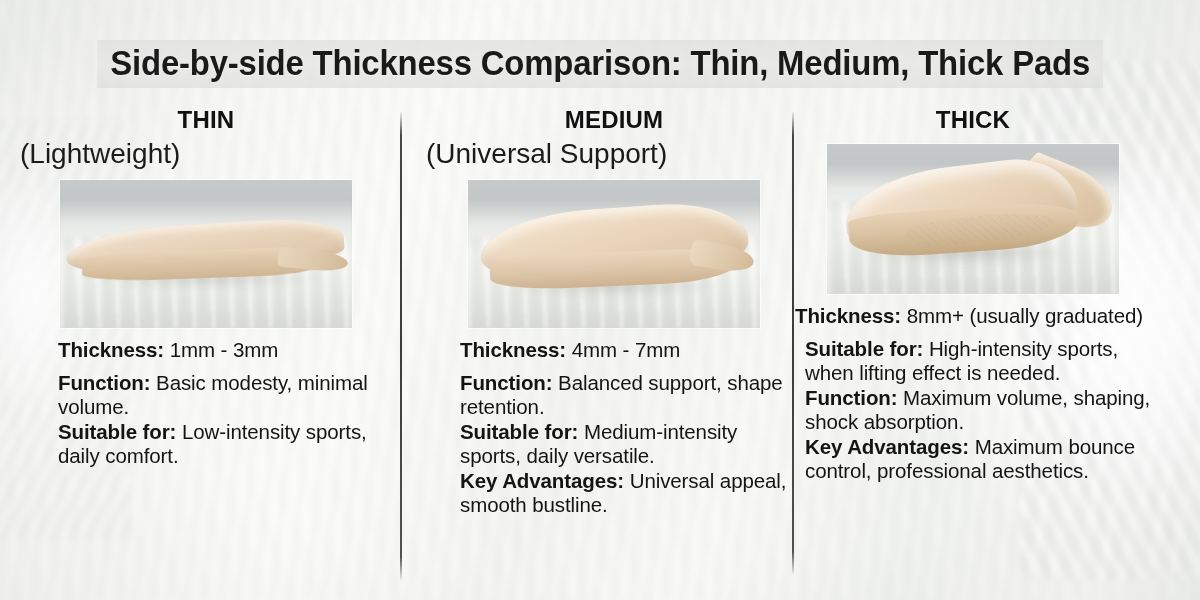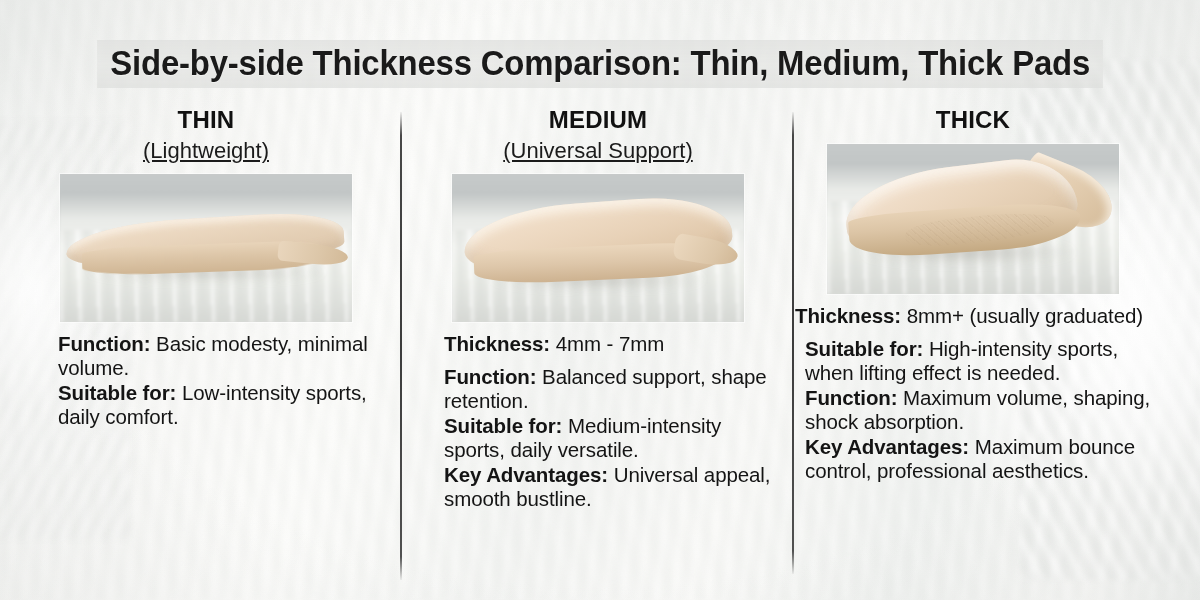--- a/index.html
+++ b/index.html
@@ -86,39 +86,38 @@
   #divider-1 { left:400px; }
   #divider-2 { left:792px; height:462px; }
 
   
   .column {
     position:absolute;
     top:108px;
     z-index:4;
   }
   #column-thin   { left:20px;  width:372px; }
-  #column-medium { left:410px; width:376px; }
+  #column-medium { left:426px; width:376px; }
   #column-thick  { left:779px; width:388px; }
 
   .col-title {
     text-align:center;
     font-size:24px;
     font-weight:bold;
     color:#111;
     line-height:1.0;
     letter-spacing:0.2px;
   }
   .col-subtitle {
-    text-align:center;
-    font-size:22px;
+    text-align:left;
+    font-size:28px;
     font-weight:normal;
     color:#1b1b1b;
     margin-top:7px;
     line-height:1.05;
-    text-decoration:underline;
   }
 
   
   .photo-wrap { margin-top:12px; display:flex; justify-content:center; }
   .photo {
     position:relative;
     overflow:hidden;
     background:linear-gradient(180deg,#c9cdcd 0%, #bfc4c4 16%, #dfe1df 34%, #eceeec 58%, #e4e6e3 82%, #d8dad7 100%);
     box-shadow:0 0 0 1px rgba(255,255,255,0.5);
   }
@@ -285,20 +284,24 @@
         <div class="pad" id="pad-thin">
           <div class="pad-shadow"></div>
           <div class="pad-top"></div>
           <div class="pad-edge"></div>
           <div class="pad-tip"></div>
         </div>
       </div>
     </div>
 
     <div class="specs" id="specs-thin">
+      <div class="spec-line spec-thickness">
+        <span class="spec-label">Thickness:</span>
+        <span class="spec-value">1mm - 3mm</span>
+      </div>
       <div class="spec-line">
         <span class="spec-label">Function:</span>
         <span class="spec-value">Basic modesty, minimal volume.</span>
       </div>
       <div class="spec-line">
         <span class="spec-label">Suitable for:</span>
         <span class="spec-value">Low-intensity sports, daily comfort.</span>
       </div>
     </div>
   </div>

